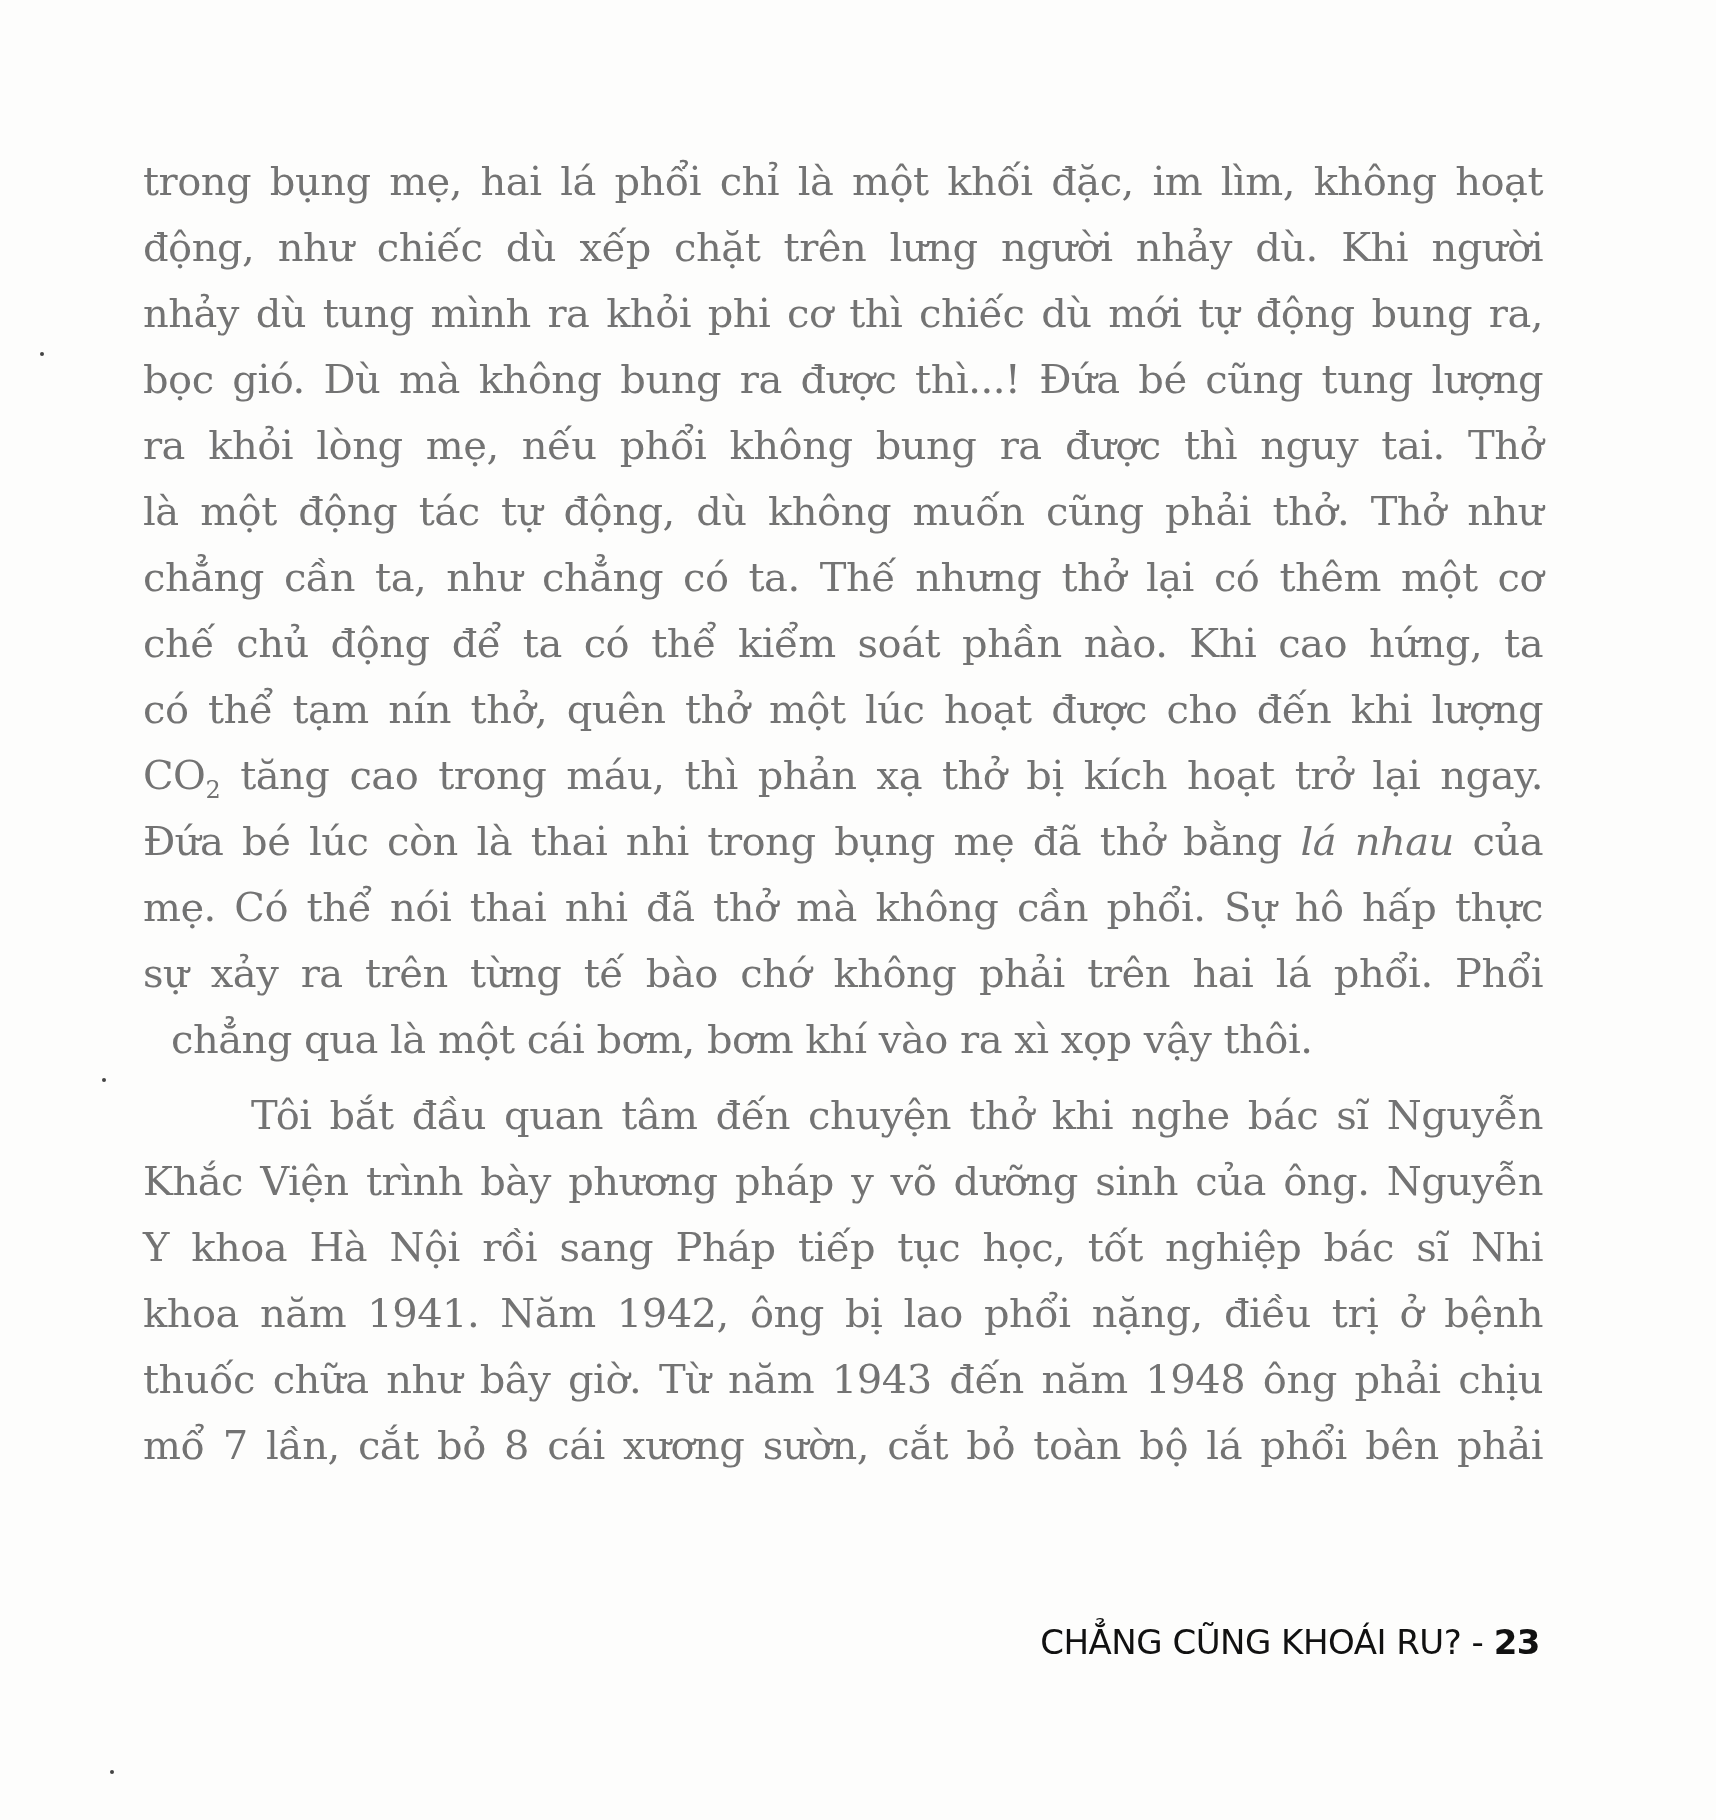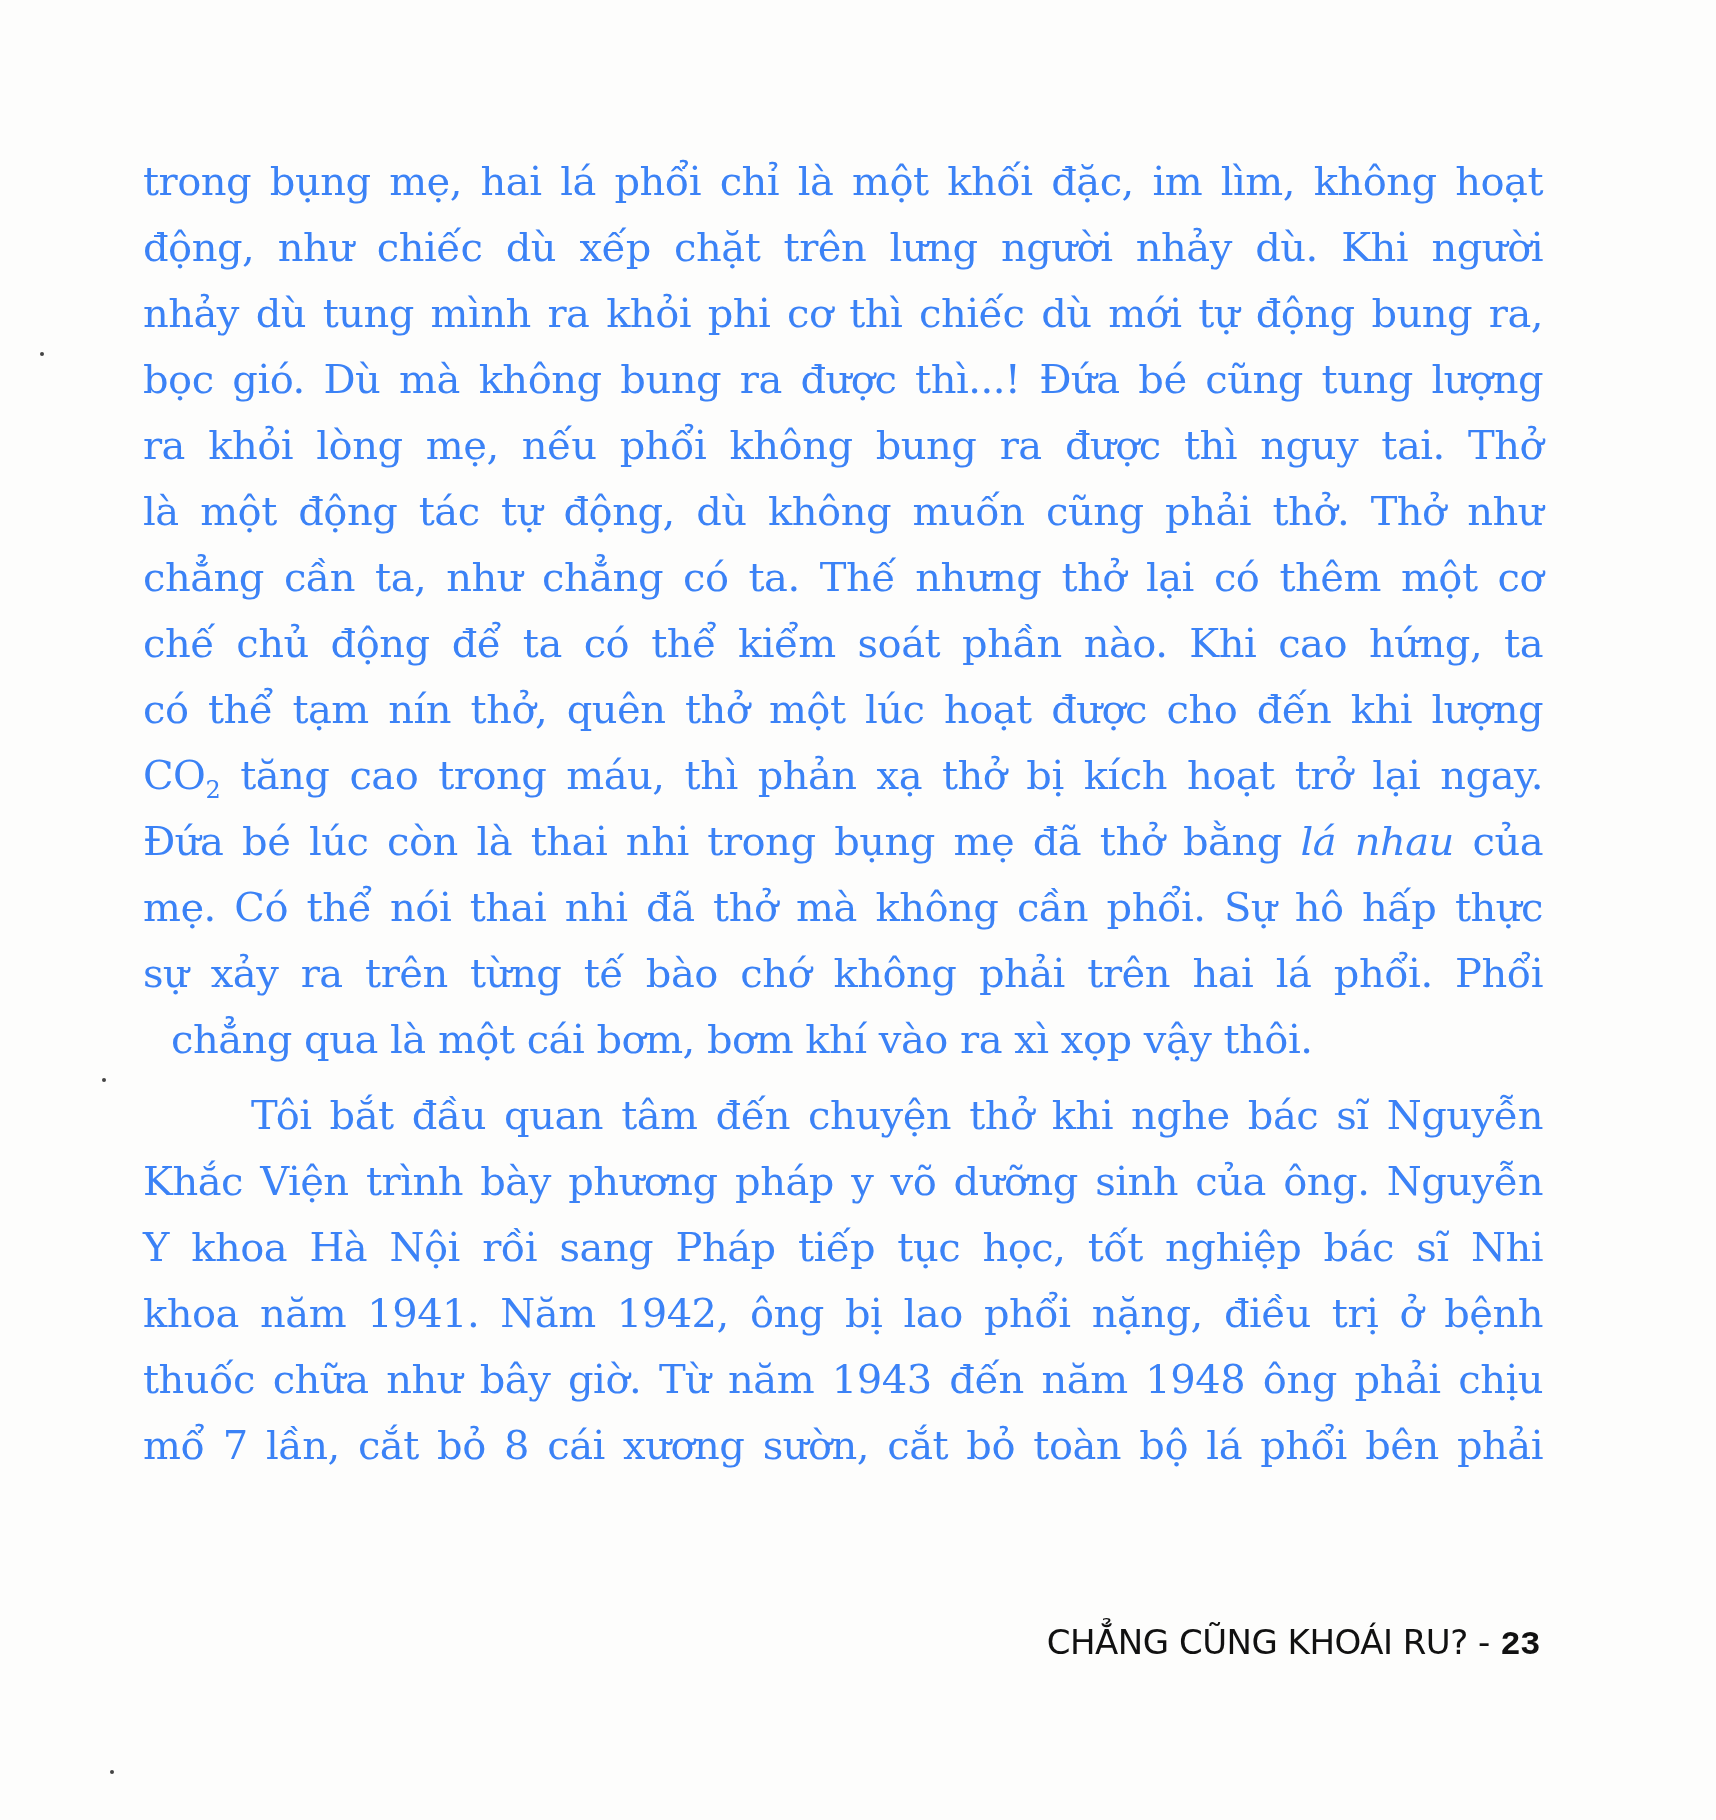--- a/index.html
+++ b/index.html
@@ -1,28 +1,28 @@
 <!DOCTYPE html>
 <html><head>
 <meta charset="utf-8">
 <style>
   html, body { margin:0; padding:0; }
   body { width:1716px; height:1820px; background:#ffffff; position:relative; overflow:hidden; }
   .page { position:absolute; left:0; top:0; width:1716px; height:1820px; background:#fdfdfc; }
   .text-block { position:absolute; left:143px; top:148px; width:1400px;
-    font-family:"DejaVu Serif", "Liberation Serif", serif; font-size:40px; color:#3b82f6;
+    font-family:"DejaVu Serif", "Liberation Serif", serif; font-size:40px; color:#737373;
     letter-spacing:-0.5px; }
   .line { height:66px; line-height:66px; white-space:nowrap; text-align:justify; text-align-last:justify; }
   .line.last { text-align-last:left;margin-left:28px; }
   .line.indent { padding-left:108px; }
   .para-gap { height:10px; }
   sub { font-size:24px; line-height:0; }
   .footer { position:absolute; right:176px; top:1622px; font-family:"DejaVu Sans","Liberation Sans",sans-serif;
     font-size:34px; color:#111; letter-spacing:-0.5px; }
-  .footer .pnum { font-weight:bold;font-family:Liberation Mono, monospace; }
+  .footer .pnum { font-weight:bold; }
   .speck { position:absolute; width:4px; height:4px; background:#444; border-radius:2px; }
 </style>
 </head>
 <body>
 
 <div class="page">
   <div class="text-block">
     <div class="line">trong bụng mẹ, hai lá phổi chỉ là một khối đặc, im lìm, không hoạt</div>
     <div class="line">động, như chiếc dù xếp chặt trên lưng người nhảy dù. Khi người</div>
     <div class="line">nhảy dù tung mình ra khỏi phi cơ thì chiếc dù mới tự động bung ra,</div>

